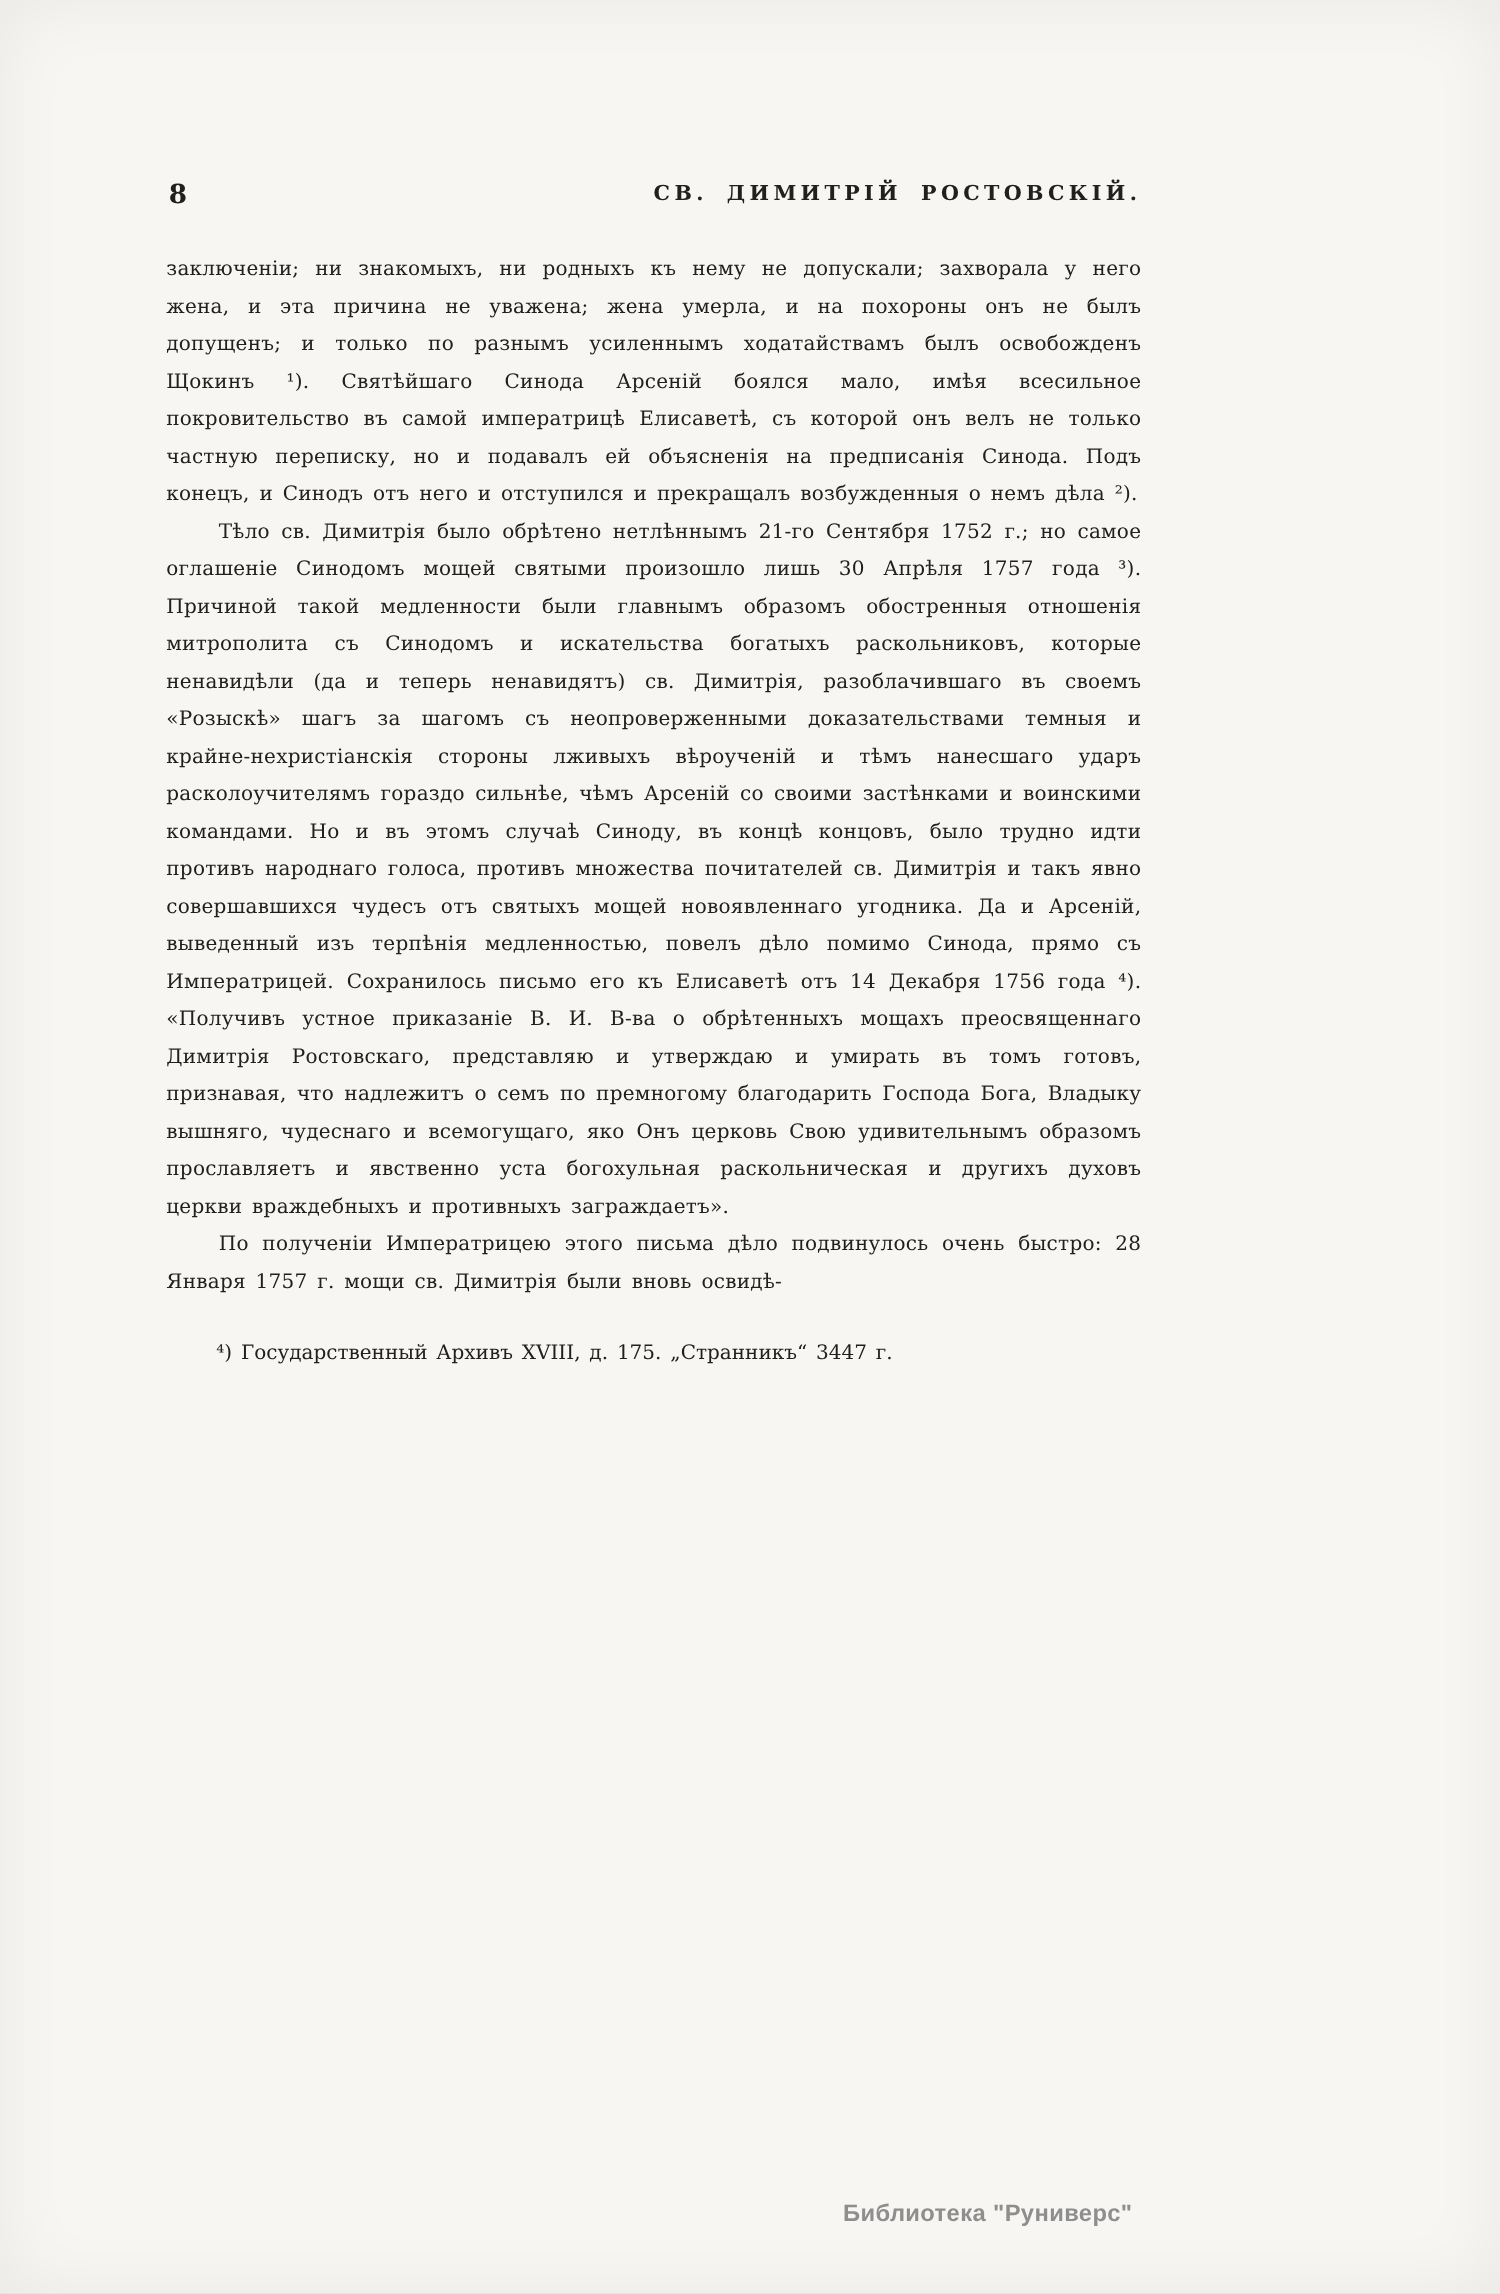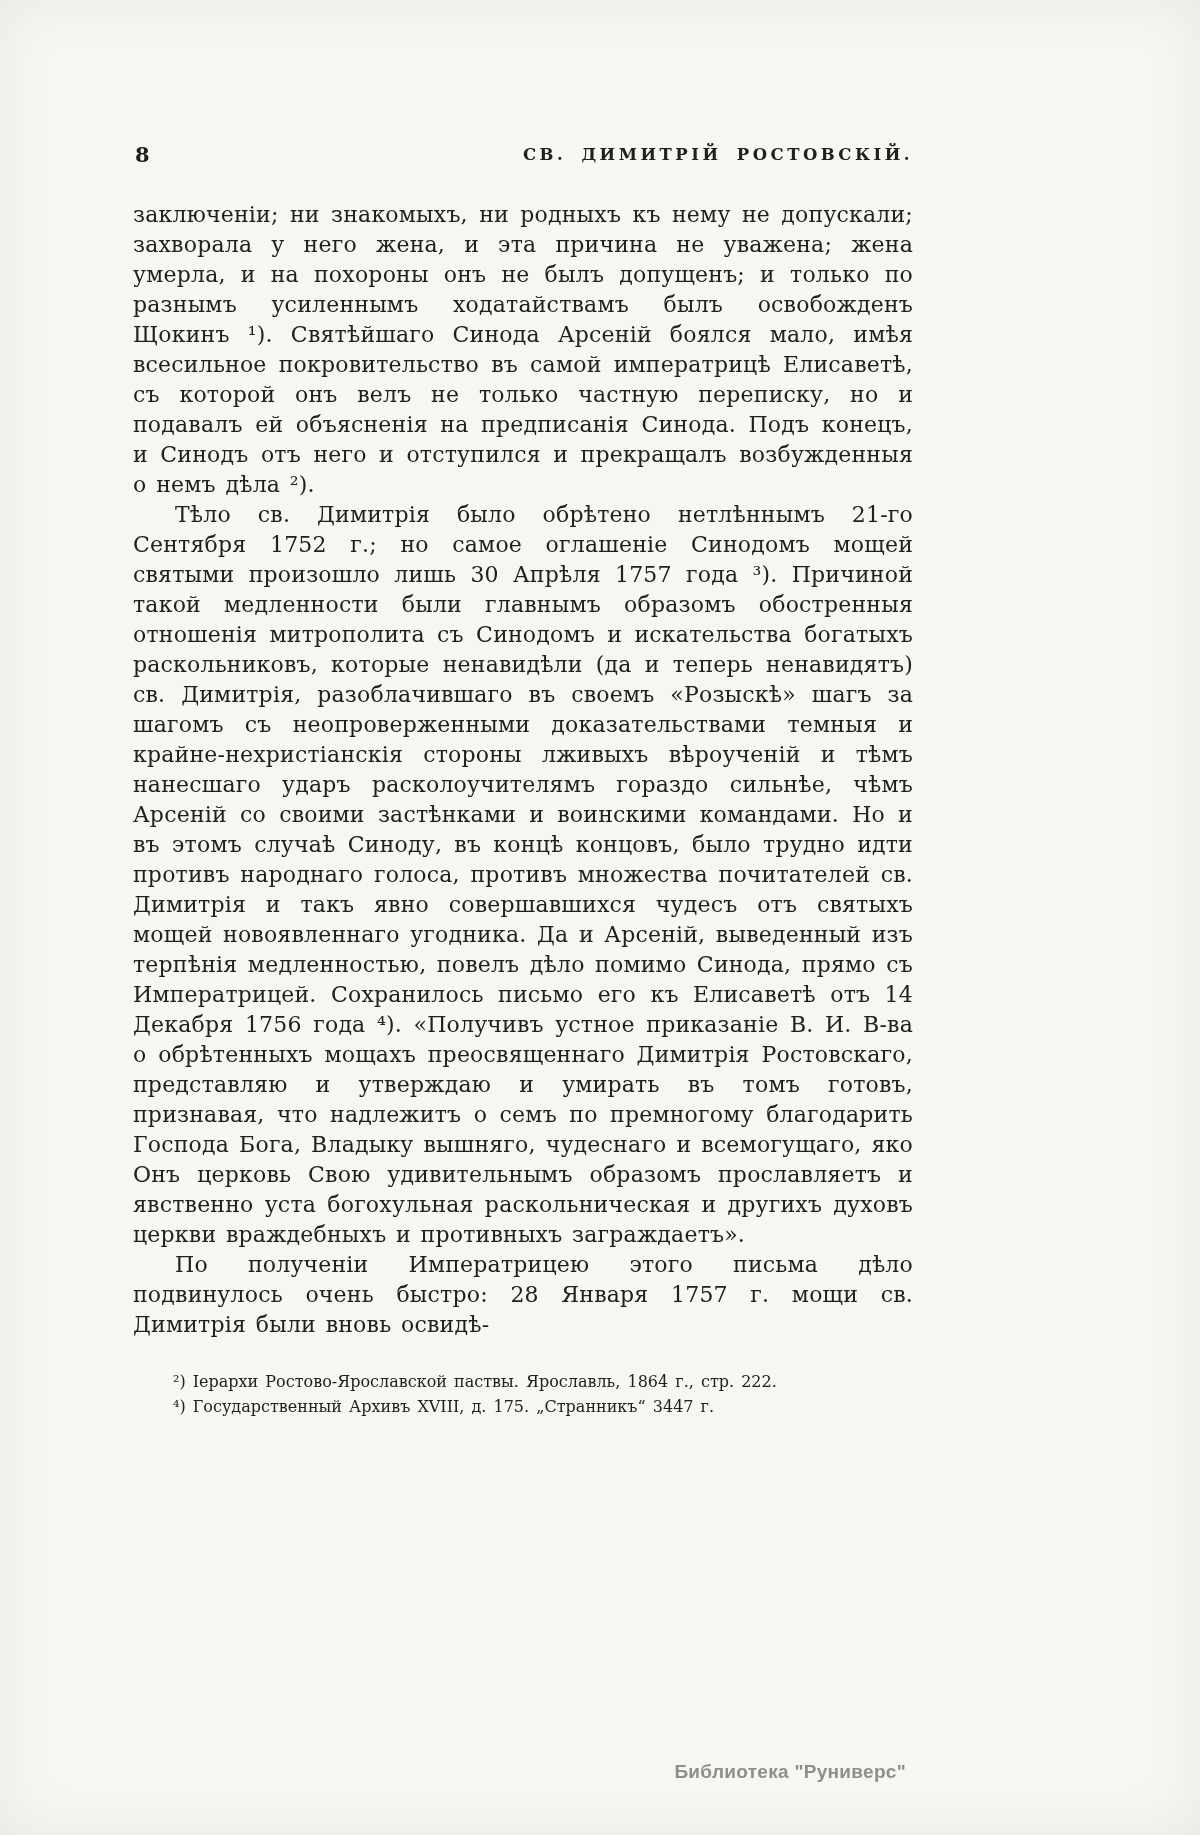--- a/index.html
+++ b/index.html
@@ -42,21 +42,21 @@
     right: 0;
     top: 3px;
     text-align: right;
     font-size: 16.5px;
     font-weight: bold;
     letter-spacing: 3.5px;
     word-spacing: 6px;
   }
   .body-text p.para {
     margin: 0;
-    font-size: 22px;
+    font-size: 16px;
     line-height: 30px;
     text-align: justify;
     word-spacing: 2.5px;
     letter-spacing: 0.2px;
   }
   .body-text p.para + p.para {
     text-indent: 42px;
   }
   .footnotes {
     margin-top: 26px;
@@ -92,20 +92,19 @@
       <span class="running-title">СВ. ДИМИТРІЙ РОСТОВСКІЙ.</span>
     </div>
 
     <div class="body-text">
       <p class="para">заключеніи; ни знакомыхъ, ни родныхъ къ нему не допускали; захворала у него жена, и эта причина не уважена; жена умерла, и на похороны онъ не былъ допущенъ; и только по разнымъ усиленнымъ ходатайствамъ былъ освобожденъ Щокинъ ¹). Святѣйшаго Синода Арсеній боялся мало, имѣя всесильное покровительство въ самой императрицѣ Елисаветѣ, съ которой онъ велъ не только частную переписку, но и подавалъ ей объясненія на предписанія Синода. Подъ конецъ, и Синодъ отъ него и отступился и прекращалъ возбужденныя о немъ дѣла ²).</p>
       <p class="para">Тѣло св. Димитрія было обрѣтено нетлѣннымъ 21-го Сентября 1752 г.; но самое оглашеніе Синодомъ мощей святыми произошло лишь 30 Апрѣля 1757 года ³). Причиной такой медленности были главнымъ образомъ обостренныя отношенія митрополита съ Синодомъ и искательства богатыхъ раскольниковъ, которые ненавидѣли (да и теперь ненавидятъ) св. Димитрія, разоблачившаго въ своемъ «Розыскѣ» шагъ за шагомъ съ неопроверженными доказательствами темныя и крайне-нехристіанскія стороны лживыхъ вѣроученій и тѣмъ нанесшаго ударъ расколоучителямъ гораздо сильнѣе, чѣмъ Арсеній со своими застѣнками и воинскими командами. Но и въ этомъ случаѣ Синоду, въ концѣ концовъ, было трудно идти противъ народнаго голоса, противъ множества почитателей св. Димитрія и такъ явно совершавшихся чудесъ отъ святыхъ мощей новоявленнаго угодника. Да и Арсеній, выведенный изъ терпѣнія медленностью, повелъ дѣло помимо Синода, прямо съ Императрицей. Сохранилось письмо его къ Елисаветѣ отъ 14 Декабря 1756 года ⁴). «Получивъ устное приказаніе В. И. В-ва о обрѣтенныхъ мощахъ преосвященнаго Димитрія Ростовскаго, представляю и утверждаю и умирать въ томъ готовъ, признавая, что надлежитъ о семъ по премногому благодарить Господа Бога, Владыку вышняго, чудеснаго и всемогущаго, яко Онъ церковь Свою удивительнымъ образомъ прославляетъ и явственно уста богохульная раскольническая и другихъ духовъ церкви враждебныхъ и противныхъ заграждаетъ».</p>
       <p class="para">По полученіи Императрицею этого письма дѣло подвинулось очень быстро: 28 Января 1757 г. мощи св. Димитрія были вновь освидѣ-</p>
     </div>
 
     <div class="footnotes">
-      <p>²) Іерархи Ростово-Ярославской паствы. Ярославль, 1864 г., стр. 222.</p>
       <p>⁴) Государственный Архивъ XVIII, д. 175. „Странникъ“ 3447 г.</p>
     </div>
 
   </div>
 
   <div class="watermark">Библиотека "Руниверс"</div>
 </div>
 
 </body></html>

